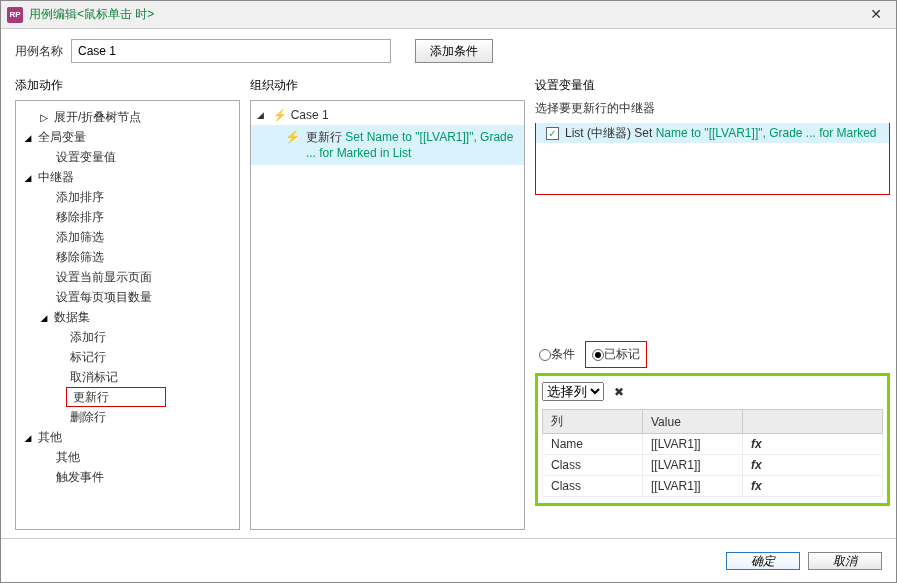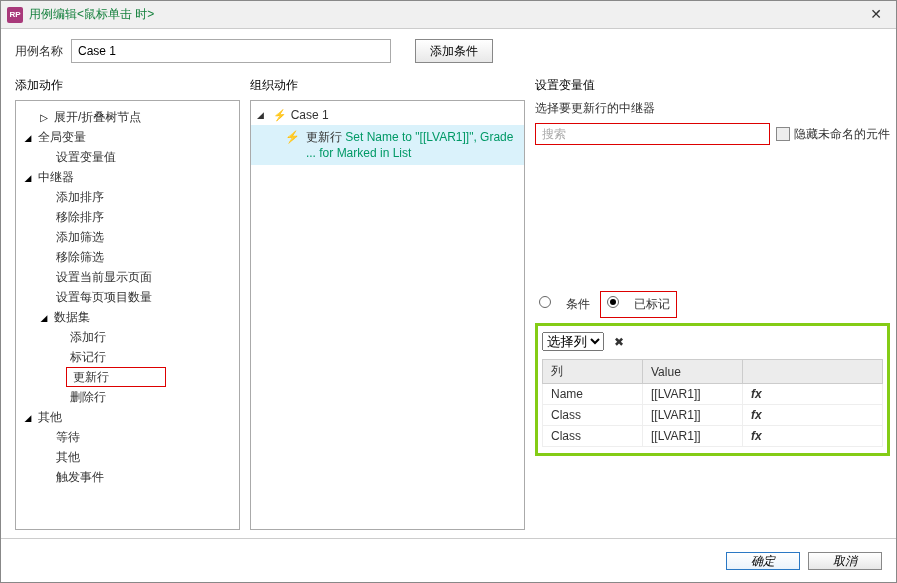--- a/index.html
+++ b/index.html
@@ -44,21 +44,21 @@
 .cfg-search { flex: 1; height: 22px; border: 1px solid #d00; background: #fff; padding: 0 6px; font-size: 12px; color: #aaa; display: flex; align-items: center; }
 .cfg-hide { display: flex; align-items: center; gap: 4px; font-size: 12px; }
 .cfg-hide .cb { width: 14px; height: 14px; border: 1px solid #888; background: #eee; }
 .cfg-list { height: 72px; border: 1px solid #d00; border-top: none; background: #fff; overflow: auto; }
 .cfg-list-row { display: flex; align-items: center; height: 20px; background: #daf2fb; padding-left: 10px; gap: 6px; }
 .cfg-list-row .cb2 { width: 13px; height: 13px; border: 1px solid #666; background: #fff; display: flex; align-items: center; justify-content: center; font-size: 10px; color: #1a6; }
 .cfg-list-row .cb2::after { content: "✓"; }
 .cfg-list-row .txt { font-size: 12px; }
 .cfg-list-row .txt .green { color: #009966; }
 .radio-row { display: flex; align-items: center; gap: 16px; margin-top: 140px; padding-left: 4px; }
-.radio-row .rbox { display: flex; align-items: flex-start; gap: 15px; font-size: 12px; }
+.radio-row .rbox { display: flex; align-items: center; gap: 0; font-size: 12px; }
 .radio-row .r { width: 12px; height: 12px; border: 1px solid #666; border-radius: 50%; display: flex; align-items: center; justify-content: center; }
 .radio-row .r.checked::after { content: ""; width: 6px; height: 6px; background: #000; border-radius: 50%; }
 .radio-row .marked-wrap { border: 1px solid #d00; padding: 4px 6px; margin-left: -6px; }
 .tbl { border: 1px solid #d00; border-top: 1px solid #d00; margin-top: 0; }
 .tbl table { width: 100%; border-collapse: collapse; font-size: 12px; }
 .tbl th { background: #ececec; border: 1px solid #ccc; text-align: left; padding: 3px 8px; font-weight: normal; }
 .tbl td { border: 1px solid #eee; padding: 3px 8px; }
 .tbl .fx { font-weight: bold; font-style: italic; cursor: pointer; }
 .bigwrap { border: 3px solid #84cc16; margin-top: -1px; padding: 6px 4px; }
 .footer { height: 44px; border-top: 1px solid #ccc; display: flex; align-items: center; justify-content: flex-end; padding: 0 14px; gap: 8px; }
@@ -123,32 +123,32 @@
           <div class="tree-row indent1">
               <span class="arrow down"></span>
               <span class="lbl">数据集</span>
             </div>
           <div class="tree-row indent3">
               <span class="lbl">添加行</span>
             </div>
           <div class="tree-row indent3">
               <span class="lbl">标记行</span>
             </div>
+          <div class="tree-row indent3">
+              <span class="lbl">取消标记</span>
+            </div>
           <div class="tree-row indent3 highlight-box" style="width:100px;margin-left:50px;padding-left:0">
               <span class="lbl" style="padding-left:6px">更新行</span>
             </div>
           <div class="tree-row indent3">
               <span class="lbl">删除行</span>
             </div>
           <div class="tree-row">
               <span class="arrow down"></span>
               <span class="lbl">其他</span>
-            </div>
-          <div class="tree-row indent2">
-              <span class="lbl">等待</span>
             </div>
           <div class="tree-row indent2">
               <span class="lbl">其他</span>
             </div>
           <div class="tree-row indent2">
               <span class="lbl">触发事件</span>
             </div>
         </div>
       </div>
     </div>
@@ -170,27 +170,26 @@
           </div>
         </div>
       </div>
     </div>
 
     <div class="col col-right" style="margin-left:10px">
       <div class="colhead">设置变量值</div>
       <div class="panel" style="border:none;overflow:visible">
         <div class="cfg">
           <div class="cfg-label">选择要更新行的中继器</div>
-          <div class="cfg-toprow">
-            <div class="cfg-search">
-                <span>搜索</span>
-              </div>
-            <div class="cfg-hide">
-              <span class="cb"></span>
-              <span>隐藏未命名的元件</span>
+          <div class="cfg-list">
+            <div class="cfg-list-row">
+              <span class="cb2"></span>
+              <span class="txt">
+                <span>List (中继器) Set </span><span class="green">Name to "[[LVAR1]]", Grade ... for Marked</span>
+              </span>
             </div>
           </div>
 
           <div class="radio-row">
             <div class="rbox">
               <span class="r"></span>
               <span>条件</span>
             </div>
             <div class="marked-wrap">
               <div class="rbox">

